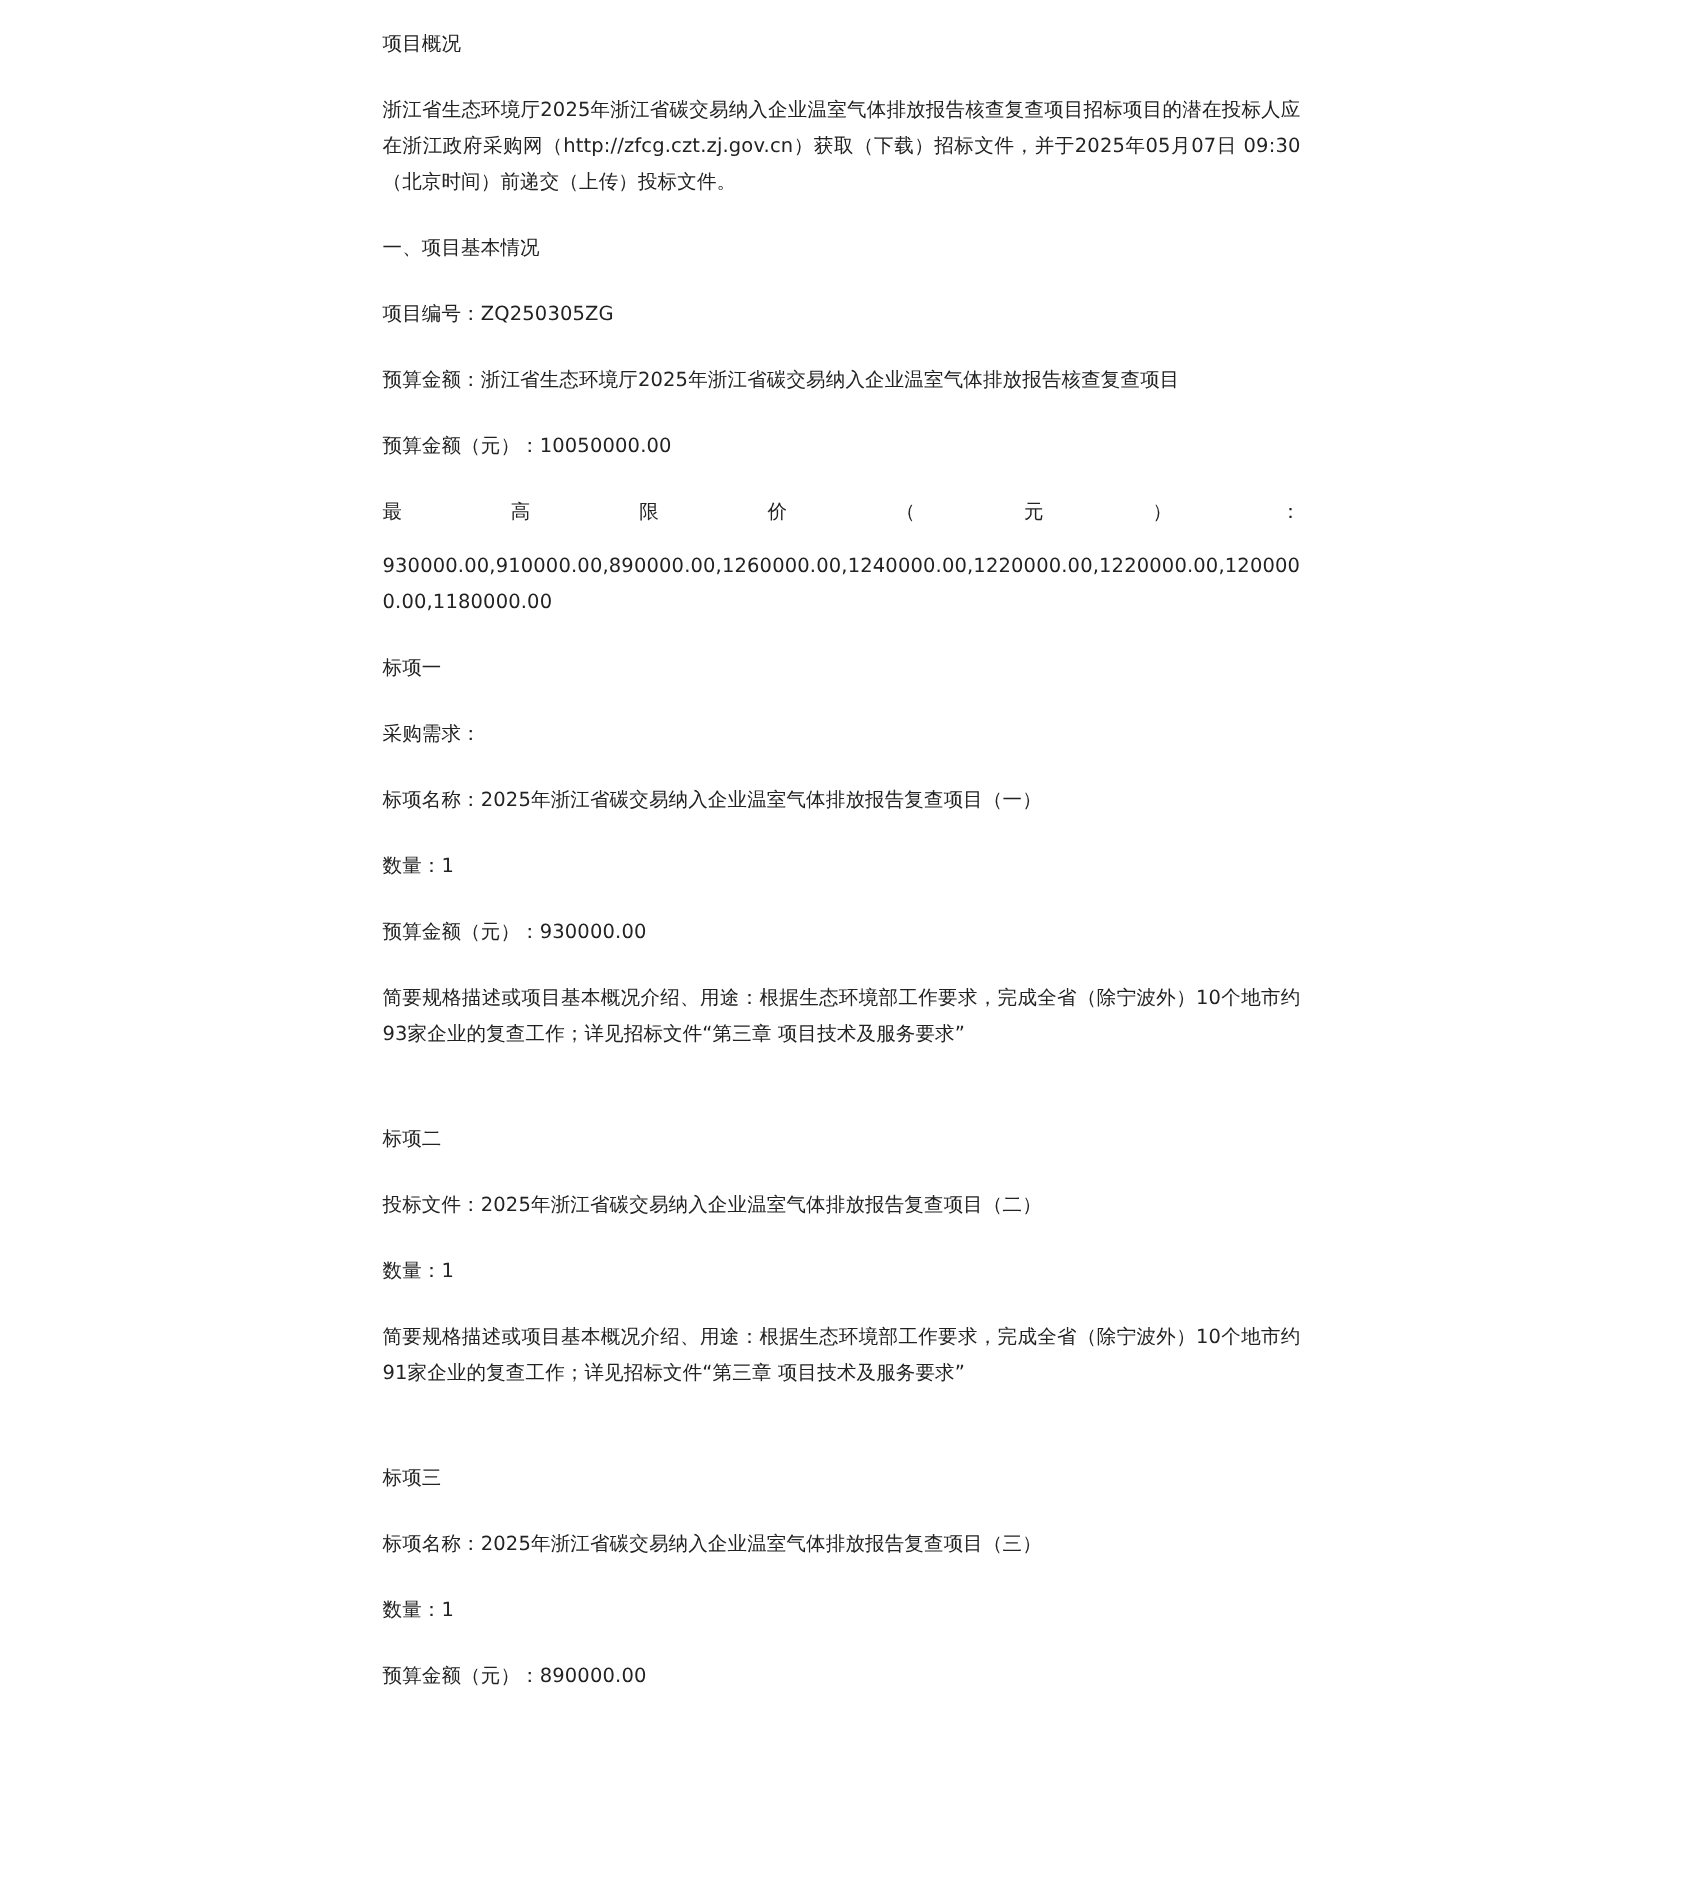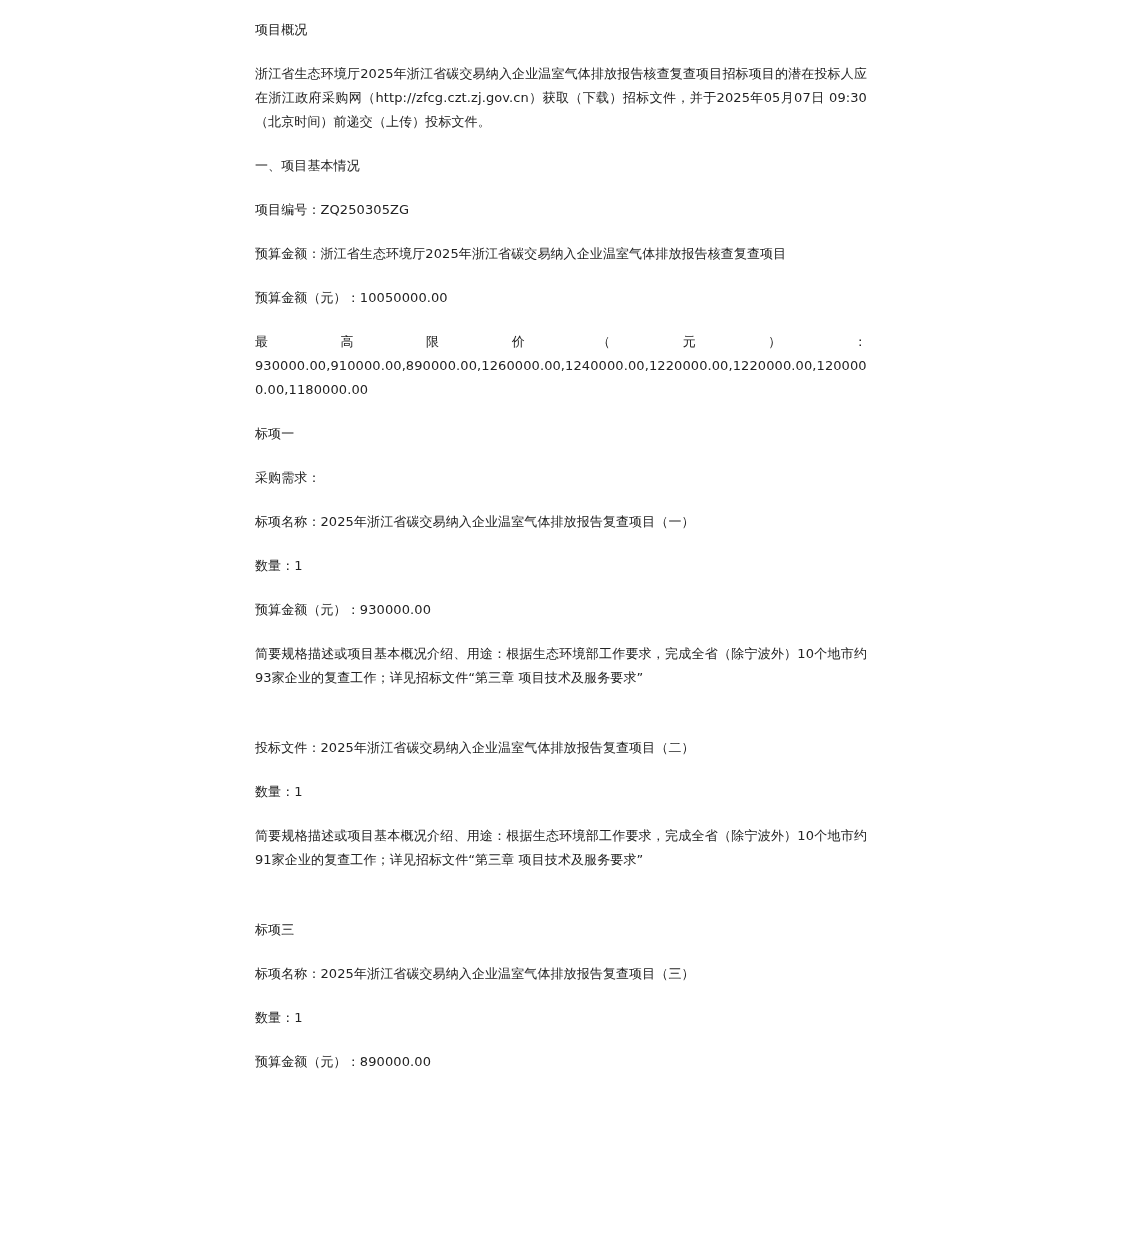--- a/index.html
+++ b/index.html
@@ -54,31 +54,32 @@
     <span class="label-row">
       <span>最</span>
       <span>高</span>
       <span>限</span>
       <span>价</span>
       <span>（</span>
       <span>元</span>
       <span>）</span>
       <span>：</span>
     </span>
-    <span style="display:block; word-break:break-all;">930000.00,910000.00,890000.00,1260000.00,1240000.00,1220000.00,1220000.00,1200000.00,1180000.00</span>
+    <span style="display:block; word-break:break-all;margin-top:12px;">930000.00,910000.00,890000.00,1260000.00,1240000.00,1220000.00,1220000.00,1200000.00,1180000.00</span>
   </p>
 
   <p>标项一</p>
 
   <p>采购需求：</p>
   <p>标项名称：2025年浙江省碳交易纳入企业温室气体排放报告复查项目（一）</p>
   <p>数量：1</p>
   <p>预算金额（元）：930000.00</p>
   <p class="gap-after">简要规格描述或项目基本概况介绍、用途：根据生态环境部工作要求，完成全省（除宁波外）10个地市约93家企业的复查工作；详见招标文件“第三章 项目技术及服务要求”</p>
 
+  <p>标项二</p>
   <p>投标文件：2025年浙江省碳交易纳入企业温室气体排放报告复查项目（二）</p>
   <p>数量：1</p>
   <p class="gap-after">简要规格描述或项目基本概况介绍、用途：根据生态环境部工作要求，完成全省（除宁波外）10个地市约91家企业的复查工作；详见招标文件“第三章 项目技术及服务要求”</p>
 
   <p>标项三</p>
   <p>标项名称：2025年浙江省碳交易纳入企业温室气体排放报告复查项目（三）</p>
   <p>数量：1</p>
   <p>预算金额（元）：890000.00</p>
 
 </div>

